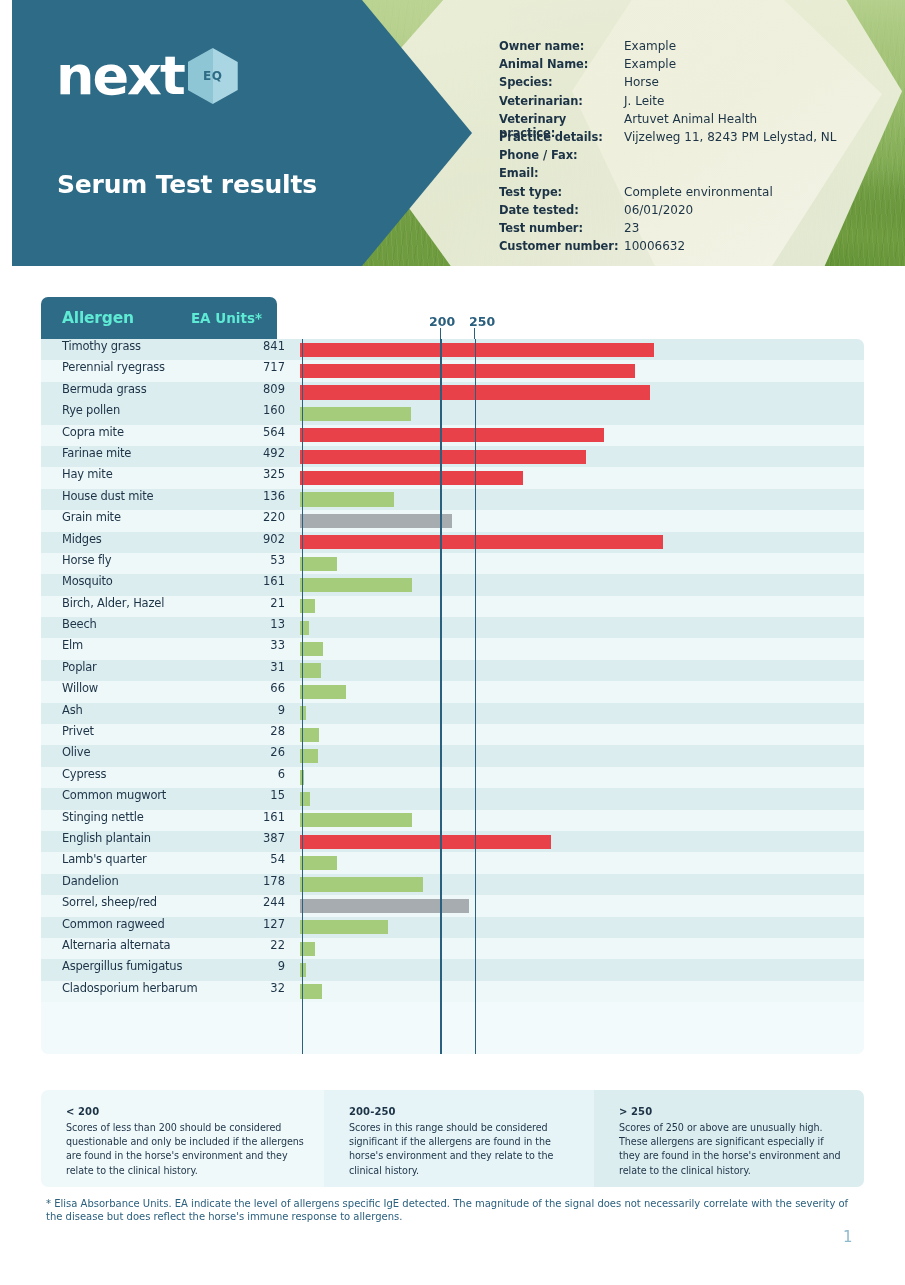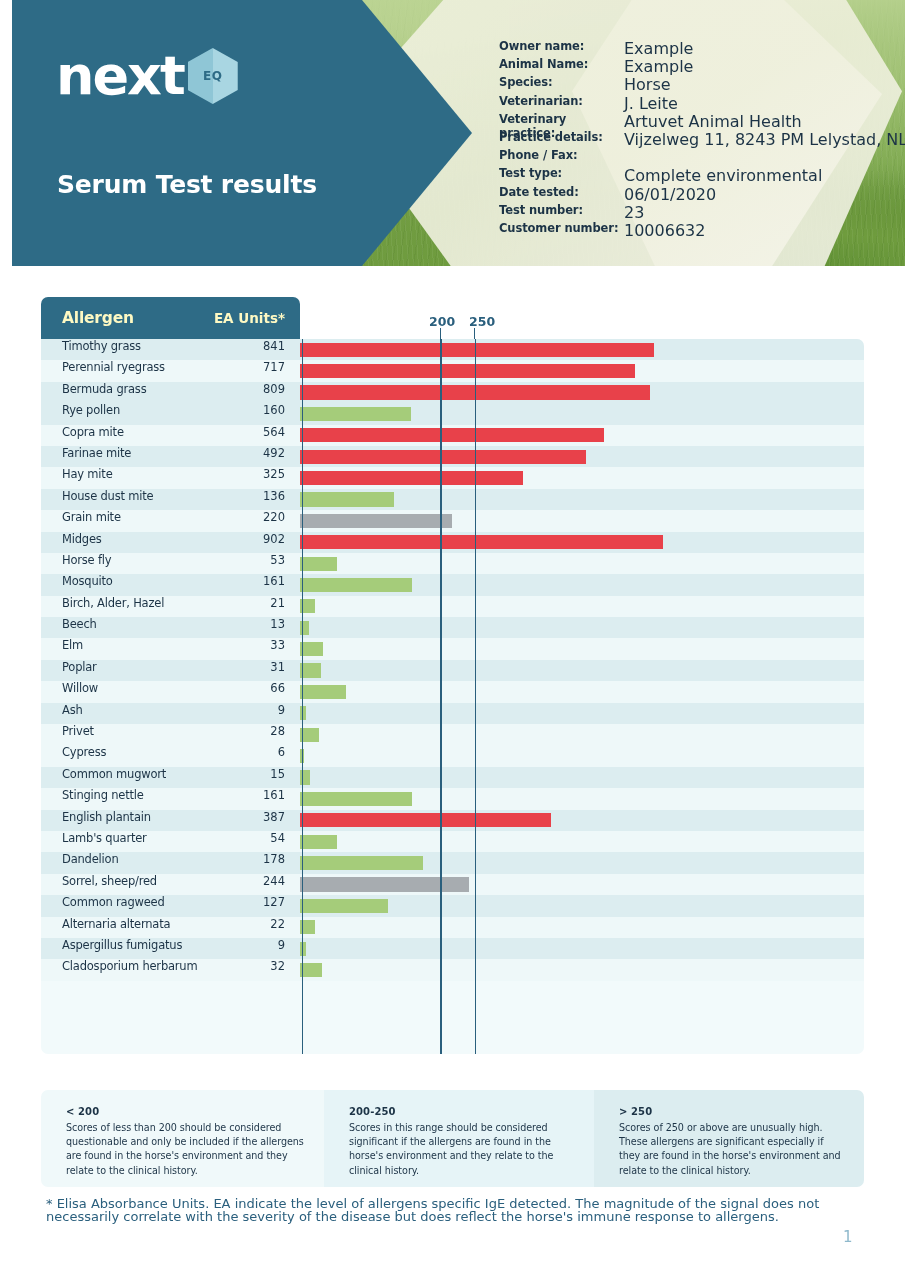--- a/index.html
+++ b/index.html
@@ -74,29 +74,29 @@
   .header-title {
     position:absolute; left:45px; top:170px;
     color:#ffffff; font-size:25px; font-weight:700; letter-spacing:-.2px;
     font-family:"DejaVu Sans", sans-serif;
   }
 
   
   .meta { position:absolute; left:487px; top:39px; }
   .meta-row { display:flex; height:18.2px; align-items:flex-start; }
   .meta-k { width:125px; color:#1c3346; font-size:11.5px; font-weight:700; font-family:"DejaVu Sans", sans-serif; letter-spacing:-.1px;}
-  .meta-v { color:#1c3346; font-size:16px; font-weight:400; font-family:"DejaVu Sans", sans-serif; }
+  .meta-v { color:#1c3346; font-size:12px; font-weight:400; font-family:"DejaVu Sans", sans-serif; }
 
   
   .chart-wrap { position:absolute; left:0; top:266px; width:905px; }
 
   .tbl-head {
-    position:absolute; left:41px; top:31px; width:259px; height:42px;
+    position:absolute; left:41px; top:31px; width:236px; height:42px;
     background:#2e6b86; border-radius:7px 7px 0 0;
-    display:flex; align-items:center; color:#fef9c3;
+    display:flex; align-items:center; color:#5eead4;
   }
   .tbl-head .h-aller { margin-left:21px; font-size:15.5px; font-weight:700; font-family:"DejaVu Sans", sans-serif; letter-spacing:-.2px;}
   .tbl-head .h-units { margin-left:auto; margin-right:15px; font-size:13.5px; font-weight:700; font-family:"DejaVu Sans", sans-serif;}
 
   .axis-label { position:absolute; color:#2a5f7d; font-size:12.5px; font-weight:700; font-family:"DejaVu Sans", sans-serif; top:48px;}
 
   .chart-panel {
     position:absolute; left:41px; top:73px; width:823px; height:715px;
     background:#f2fafb; border-radius:0 7px 7px 7px;
     overflow:hidden;
@@ -134,21 +134,21 @@
   .legend { position:absolute; left:41px; top:1090px; width:823px; height:97px; display:flex; }
   .lg { height:97px; padding:16px 18px 0 25px; }
   .lg-1 { width:283px; background:#f0f9fa; border-radius:7px 0 0 7px; }
   .lg-2 { width:270px; background:#e6f4f7; }
   .lg-3 { width:270px; background:#dcedf0; border-radius:0 7px 7px 0; }
   .lg-t { color:#1c3346; font-size:10px; font-weight:700; font-family:"DejaVu Sans", sans-serif; margin-bottom:4px; letter-spacing:.1px;}
   .lg-b { color:#1c3346; font-size:9.6px; line-height:14.2px; font-family:"DejaVu Sans", sans-serif; letter-spacing:-.05px;}
 
   .footnote {
     position:absolute; left:46px; top:1198px; width:810px;
-    color:#2a5f7d; font-size:13px; line-height:12.6px;
+    color:#2a5f7d; font-size:10px; line-height:12.6px;
     font-family:"DejaVu Sans", sans-serif;
   }
   .page-no {
     position:absolute; left:843px; top:1228px;
     color:#8fb9cc; font-size:15px; font-family:"DejaVu Sans", sans-serif;
   }
 </style>
 </head>
 <body>
 
@@ -193,20 +193,24 @@
         </div>
         <div class="meta-row">
           <span class="meta-k">Practice details:</span>
           <span class="meta-v">Vijzelweg 11, 8243 PM Lelystad, NL</span>
         </div>
         <div class="meta-row">
           <span class="meta-k">Phone / Fax:</span>
           <span class="meta-v"></span>
         </div>
         <div class="meta-row">
+          <span class="meta-k">Email:</span>
+          <span class="meta-v"></span>
+        </div>
+        <div class="meta-row">
           <span class="meta-k">Test type:</span>
           <span class="meta-v">Complete environmental</span>
         </div>
         <div class="meta-row">
           <span class="meta-k">Date tested:</span>
           <span class="meta-v">06/01/2020</span>
         </div>
         <div class="meta-row">
           <span class="meta-k">Test number:</span>
           <span class="meta-v">23</span>
@@ -364,20 +368,27 @@
               <div class="bar low" style="width: 6.237px; background: rgb(165, 204, 122);"></div>
             </div>
           </div>
           <div class="row plain">
             <div class="r-name">Privet</div>
             <div class="r-val">28</div>
             <div class="r-track">
               <div class="bar low" style="width: 19.404px; background: rgb(165, 204, 122);"></div>
             </div>
           </div>
+          <div class="row alt">
+            <div class="r-name">Olive</div>
+            <div class="r-val">26</div>
+            <div class="r-track">
+              <div class="bar low" style="width: 18.018px; background: rgb(165, 204, 122);"></div>
+            </div>
+          </div>
           <div class="row plain">
             <div class="r-name">Cypress</div>
             <div class="r-val">6</div>
             <div class="r-track">
               <div class="bar low" style="width: 4.158px; background: rgb(165, 204, 122);"></div>
             </div>
           </div>
           <div class="row alt">
             <div class="r-name">Common mugwort</div>
             <div class="r-val">15</div>

